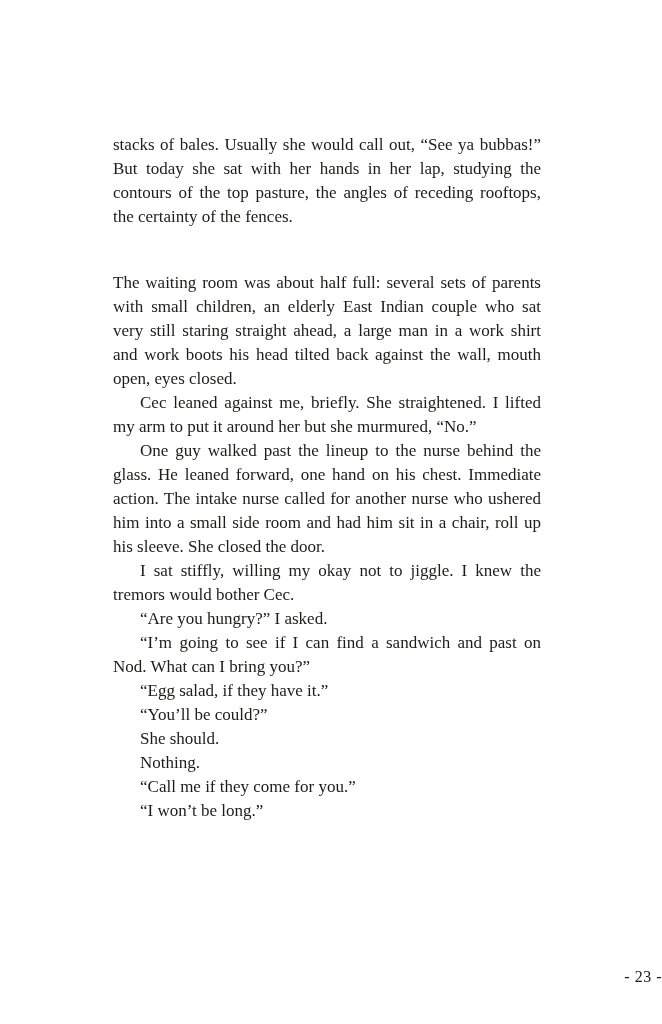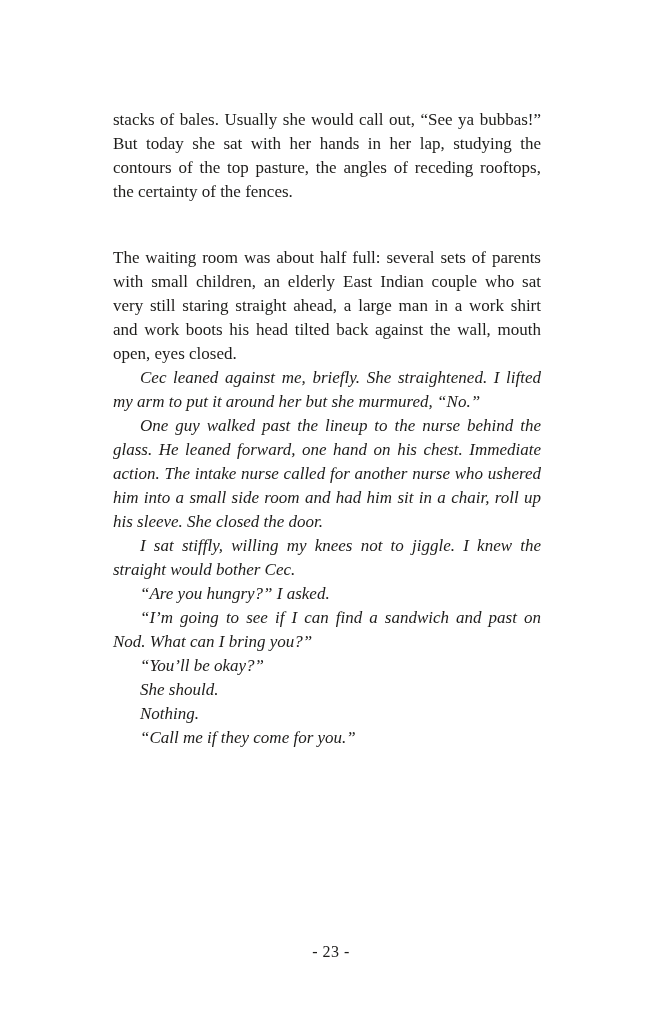--- a/index.html
+++ b/index.html
@@ -11,65 +11,67 @@
     width: 662px;
     height: 1024px;
     position: relative;
     overflow: hidden;
     font-family: "Liberation Serif", serif;
   }
   .book-page {
     position: absolute;
     inset: 0;
     background: #ffffff;
+    margin-top: 25px;
   }
   .text-block {
     position: absolute;
     left: 113px;
     top: 108px;
     width: 428px;
     color: #1d1c1a;
   }
   .text-block p {
     margin: 0;
     font-size: 17px;
     line-height: 24px;
     text-align: justify;
     text-rendering: optimizeLegibility;
   }
   .text-block p.indent {
     text-indent: 27px;
-    font-style: italic;
   }
   .text-block p.section-start {
     margin-top: 42px;
   }
   .page-number {
     position: absolute;
     top: 941px;
     left: 0;
     width: 662px;
-    text-align: center;
+    text-align: right;
     font-size: 16px;
     line-height: 22px;
     color: #1d1c1a;
     letter-spacing: 0.5px;
   }
 </style>
 </head>
 <body>
 
 <div class="book-page">
   <div class="text-block">
       <p>stacks of bales. Usually she would call out, “See ya bubbas!” But today she sat with her hands in her lap, studying the contours of the top pasture, the angles of receding rooftops, the certainty of the fences.</p>
       <p class="section-start">The waiting room was about half full: several sets of parents with small children, an elderly East Indian couple who sat very still staring straight ahead, a large man in a work shirt and work boots his head tilted back against the wall, mouth open, eyes closed.</p>
       <p class="indent">Cec leaned against me, briefly. She straightened. I lifted my arm to put it around her but she murmured, “No.”</p>
       <p class="indent">One guy walked past the lineup to the nurse behind the glass. He leaned forward, one hand on his chest. Immediate action. The intake nurse called for another nurse who ushered him into a small side room and had him sit in a chair, roll up his sleeve. She closed the door.</p>
-      <p class="indent">I sat stiffly, willing my knees not to jiggle. I knew the straight would bother Cec.</p>
+      <p class="indent">I sat stiffly, willing my okay not to jiggle. I knew the tremors would bother Cec.</p>
       <p class="indent">“Are you hungry?” I asked.</p>
       <p class="indent">“I’m going to see if I can find a sandwich and past on Nod. What can I bring you?”</p>
-      <p class="indent">“You’ll be okay?”</p>
+      <p class="indent">“Egg salad, if they have it.”</p>
+      <p class="indent">“You’ll be could?”</p>
       <p class="indent">She should.</p>
       <p class="indent">Nothing.</p>
       <p class="indent">“Call me if they come for you.”</p>
+      <p class="indent">“I won’t be long.”</p>
     </div>
   <div class="page-number">- 23 -</div>
 </div>
 
 </body></html>

